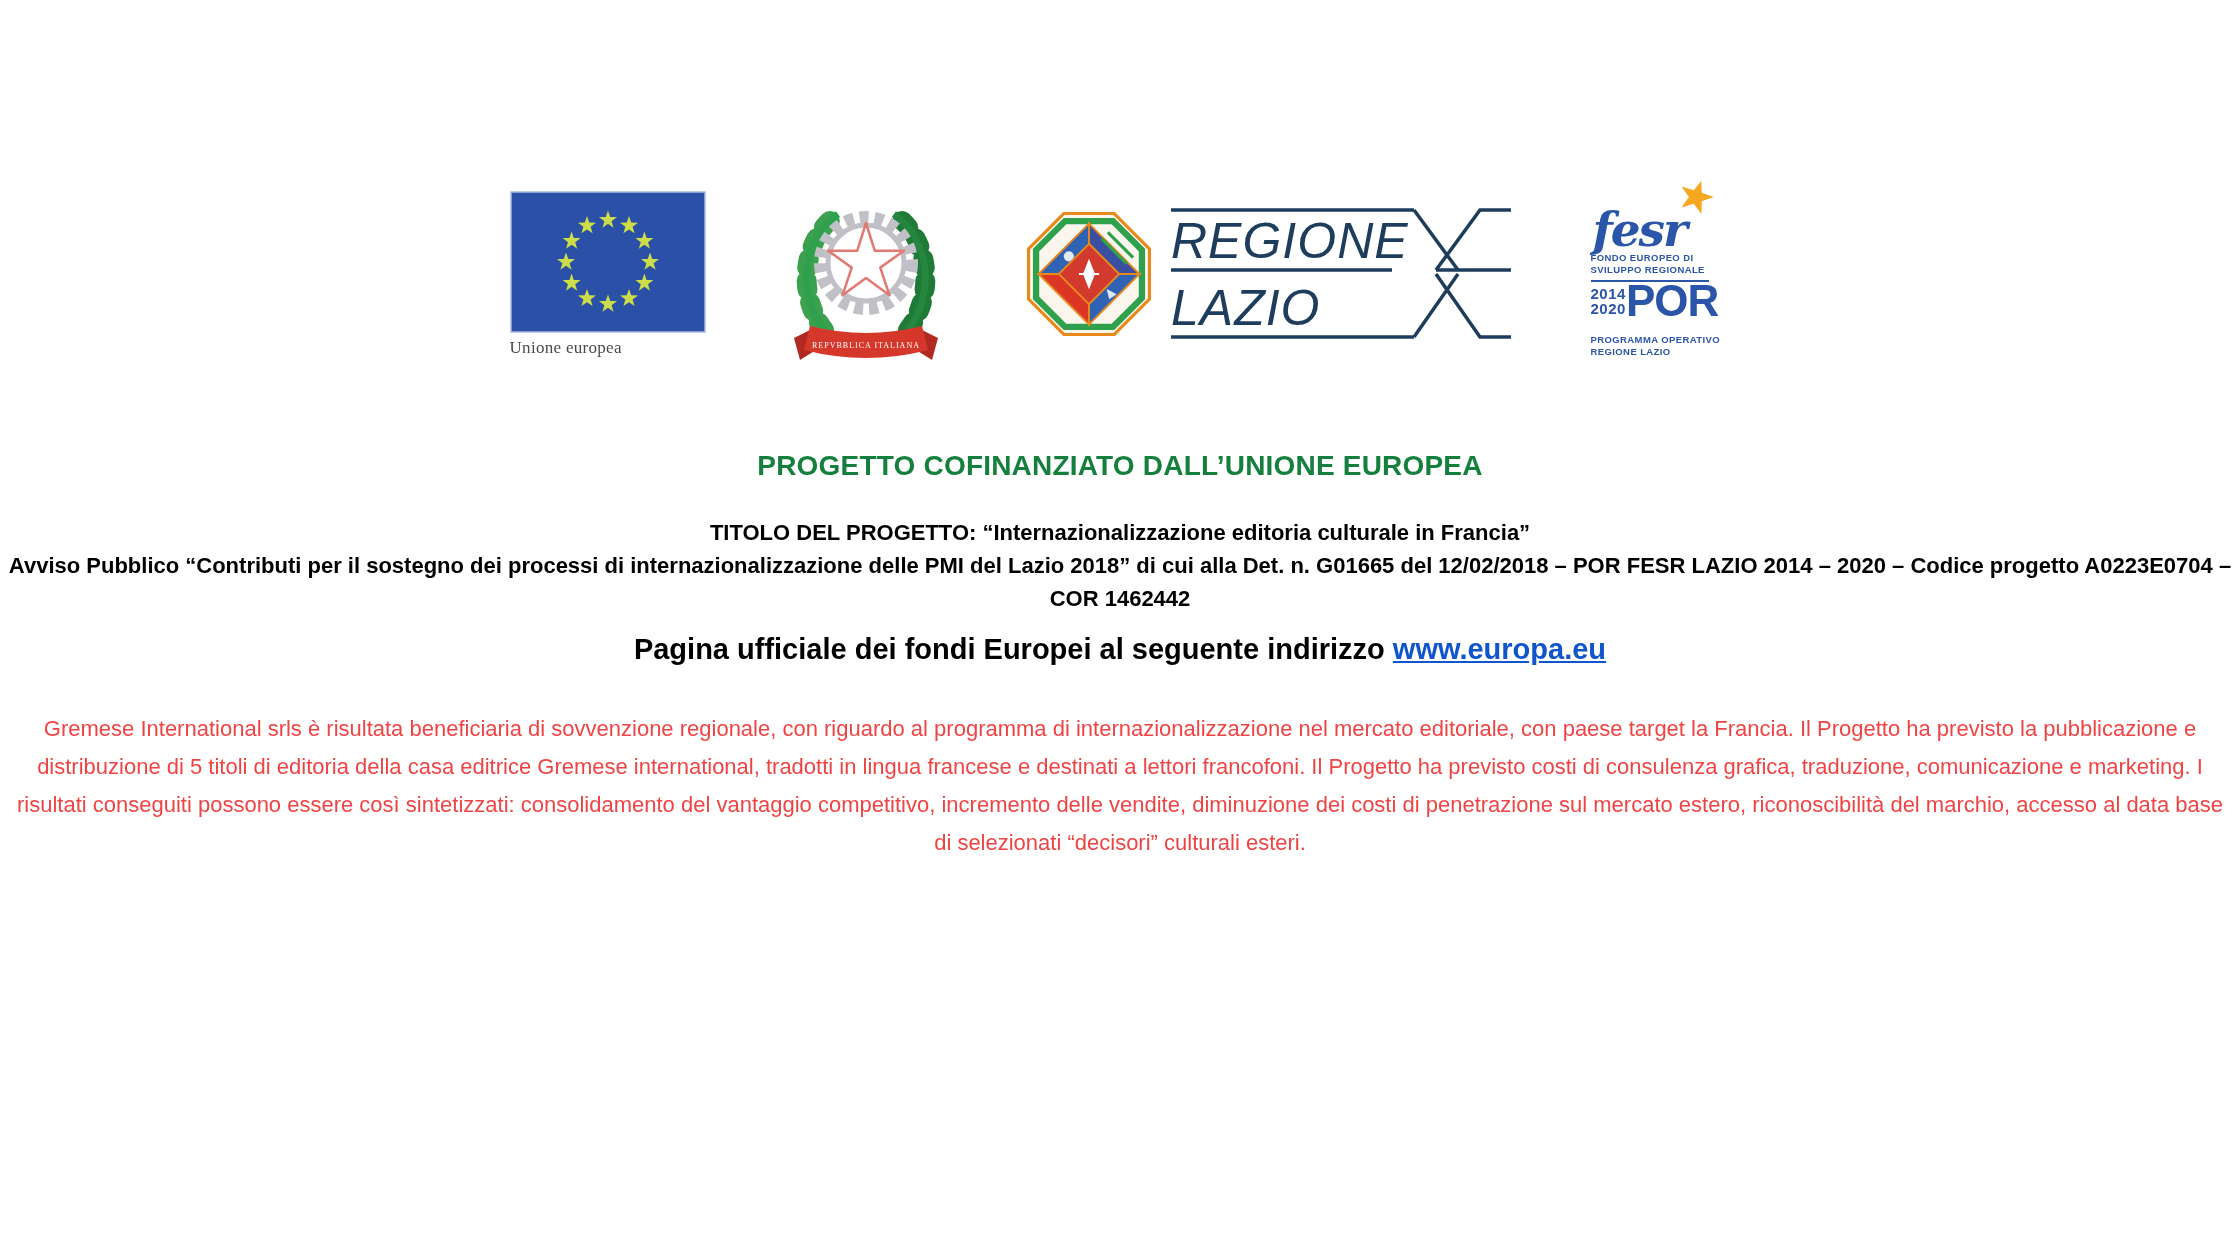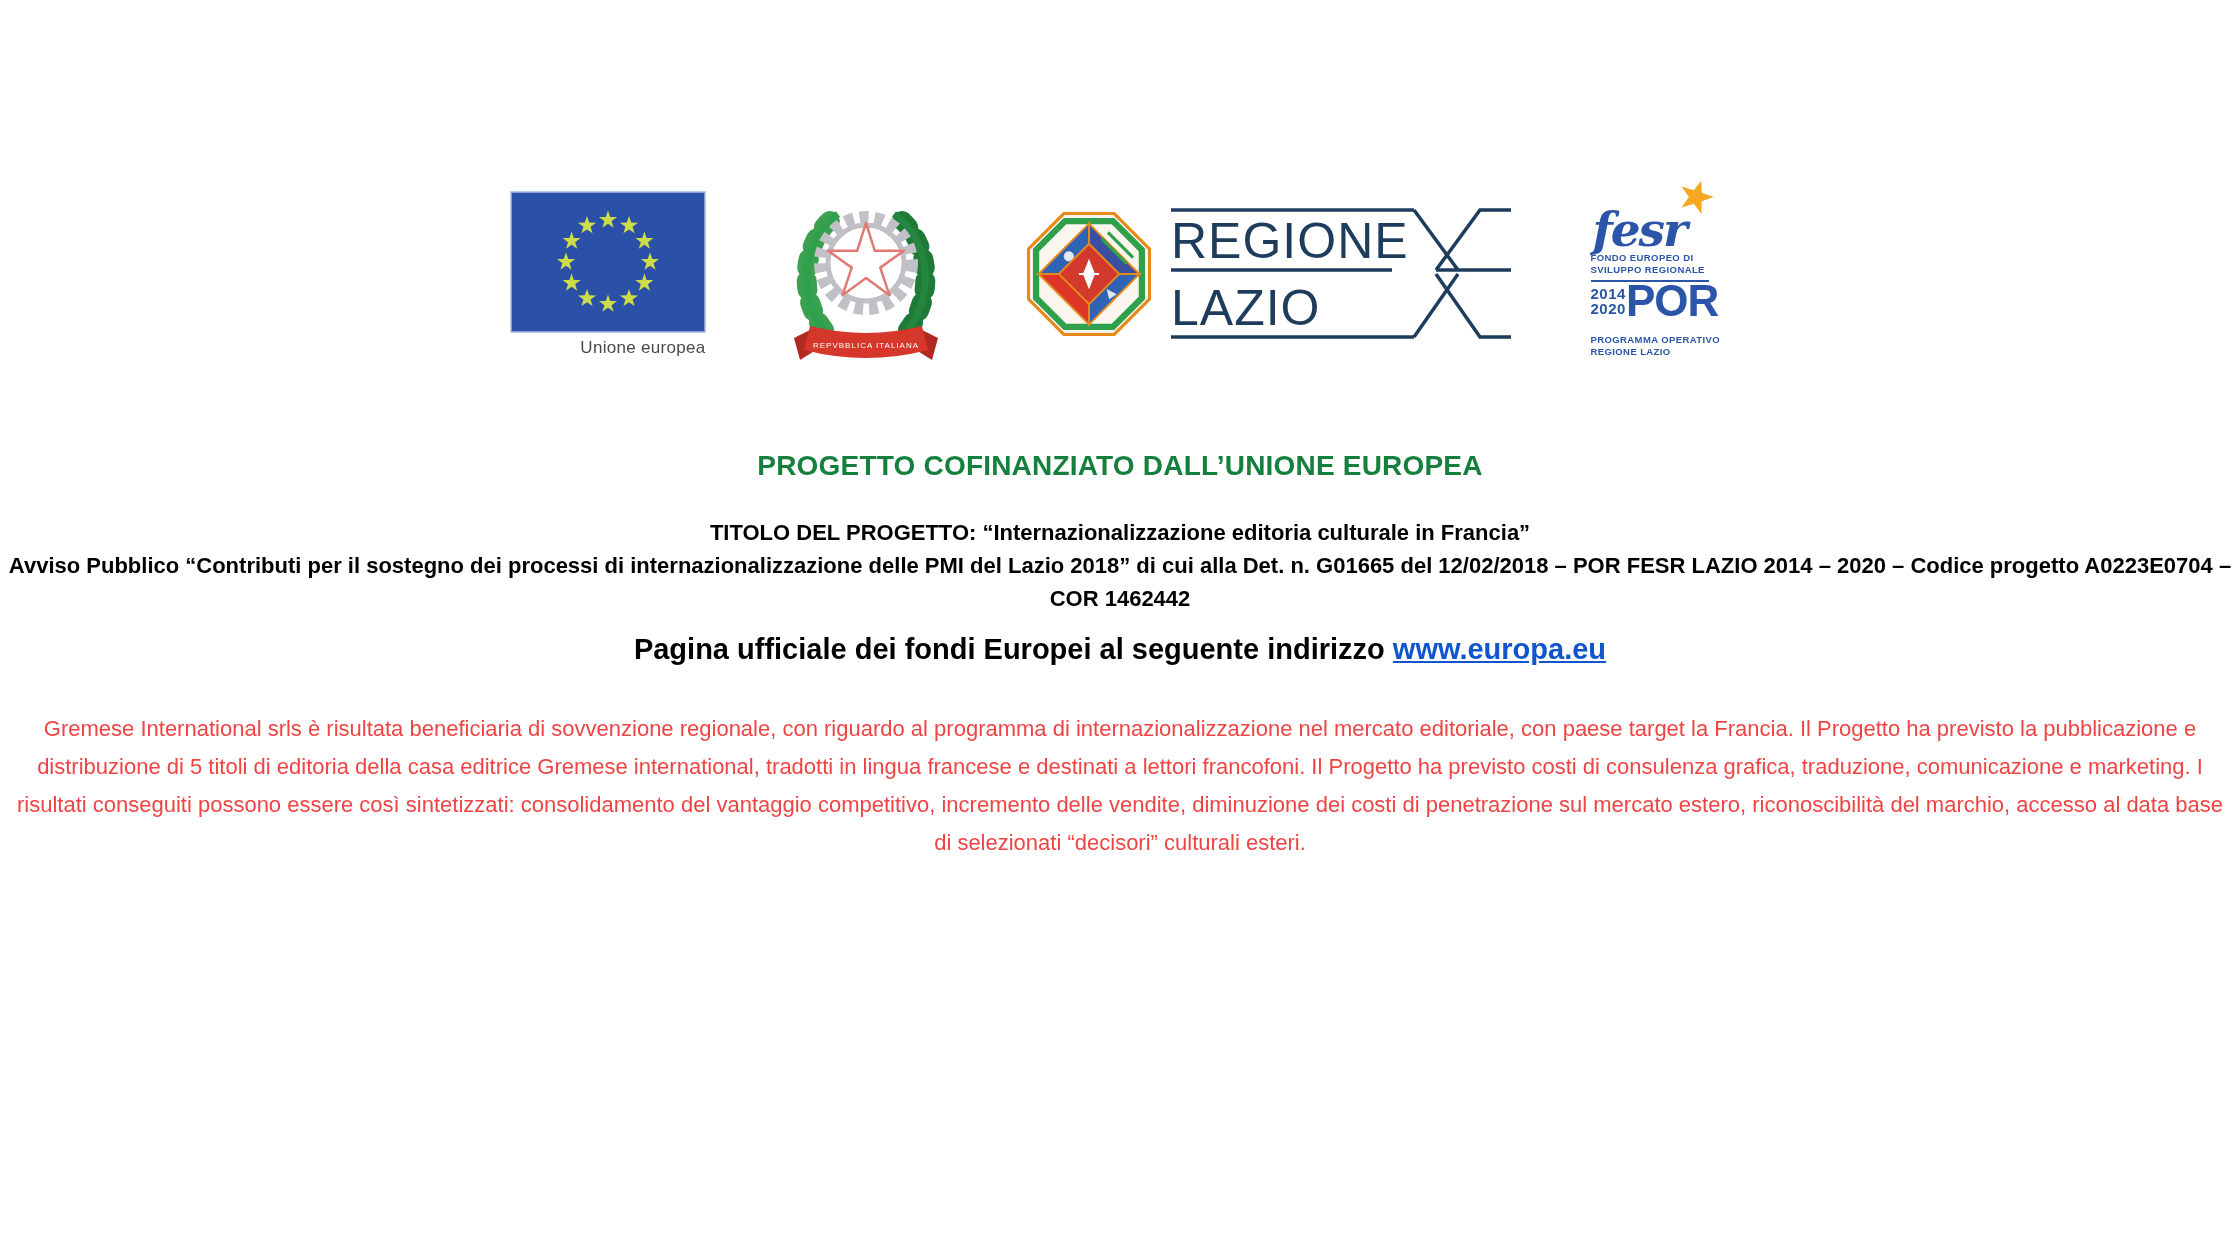--- a/index.html
+++ b/index.html
@@ -8,24 +8,24 @@
     width:2240px; height:1260px; overflow:hidden;
     font-family:"Liberation Sans", sans-serif; color:#000;
   }
   .page { width:2240px; height:1260px; background:#fff; }
 
   
   .logos-row {
     margin-top:158px; height:232px;
     display:flex; align-items:center; justify-content:center; gap:80px;
   }
-  .logo-block { display:flex; flex-direction:column; align-items:flex-end; }
+  .logo-block { display:flex; flex-direction:column; align-items:flex-start;font-family:Liberation Serif, serif; }
   .eu-caption { margin-top:5px; font-size:17px; color:#4a4a4a; letter-spacing:.3px; }
 
-  .lazio-wrap { display:flex; align-items:center; gap:19px; }
+  .lazio-wrap { display:flex; align-items:center; gap:19px;font-style:italic; }
   .lazio-wordmark text {
     font-family:"Liberation Sans", sans-serif; fill:#1E3C5C; letter-spacing:1px;
   }
 
   
   .fesr { position:relative; width:140px; padding-top:18px; text-align:left; color:#2B55A8; }
   .fesr-star { position:absolute; top:-16px; right:14px; }
   .fesr-script {
     font-family:"DejaVu Serif", serif; font-style:italic; font-weight:bold;
     font-size:47px; line-height:44px; color:#2B55A8; letter-spacing:-2px; margin-left:2px;

